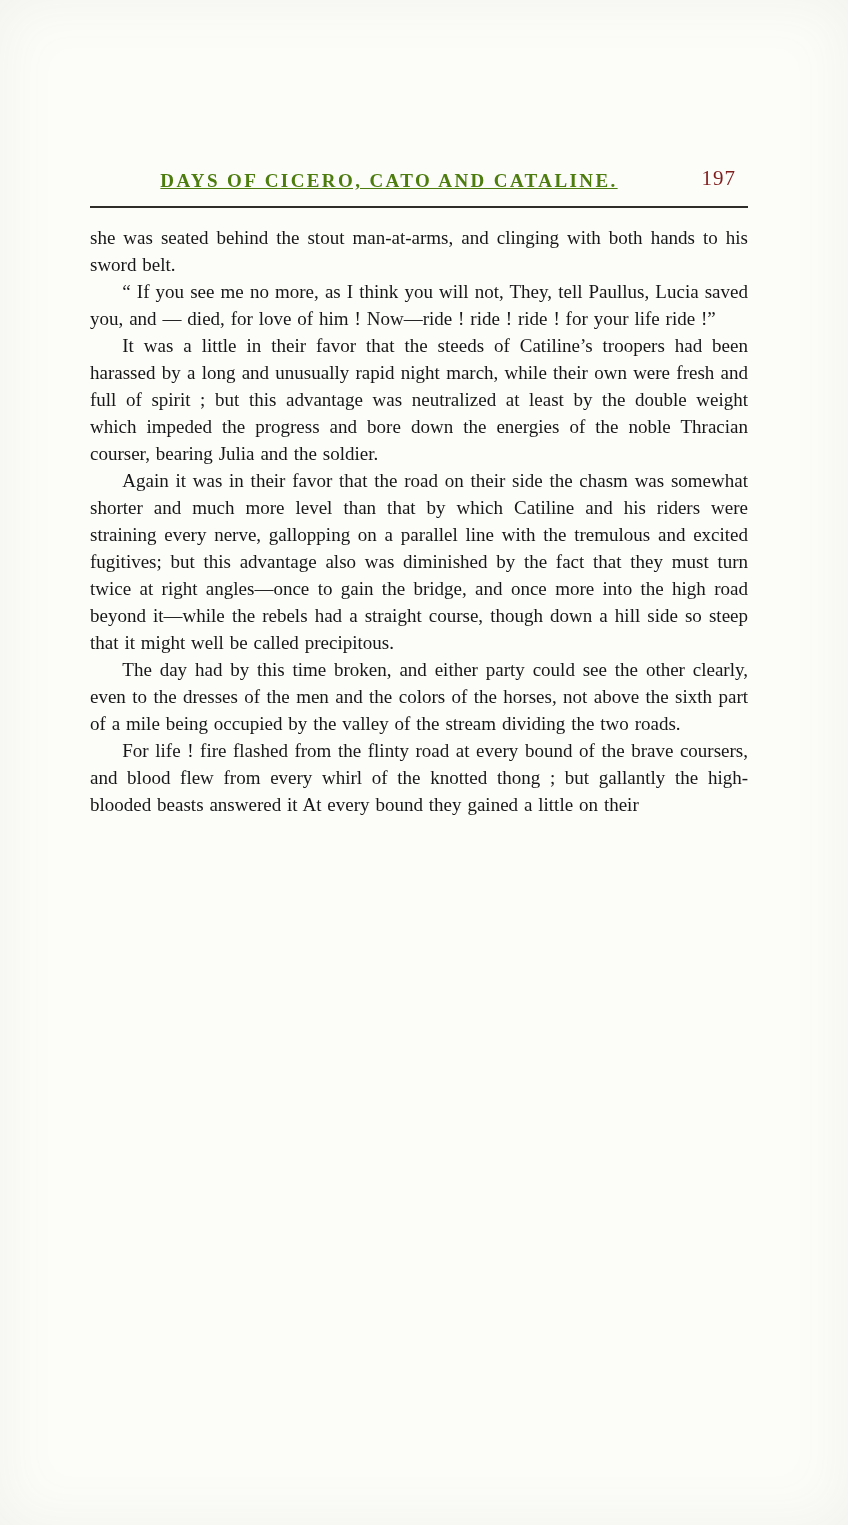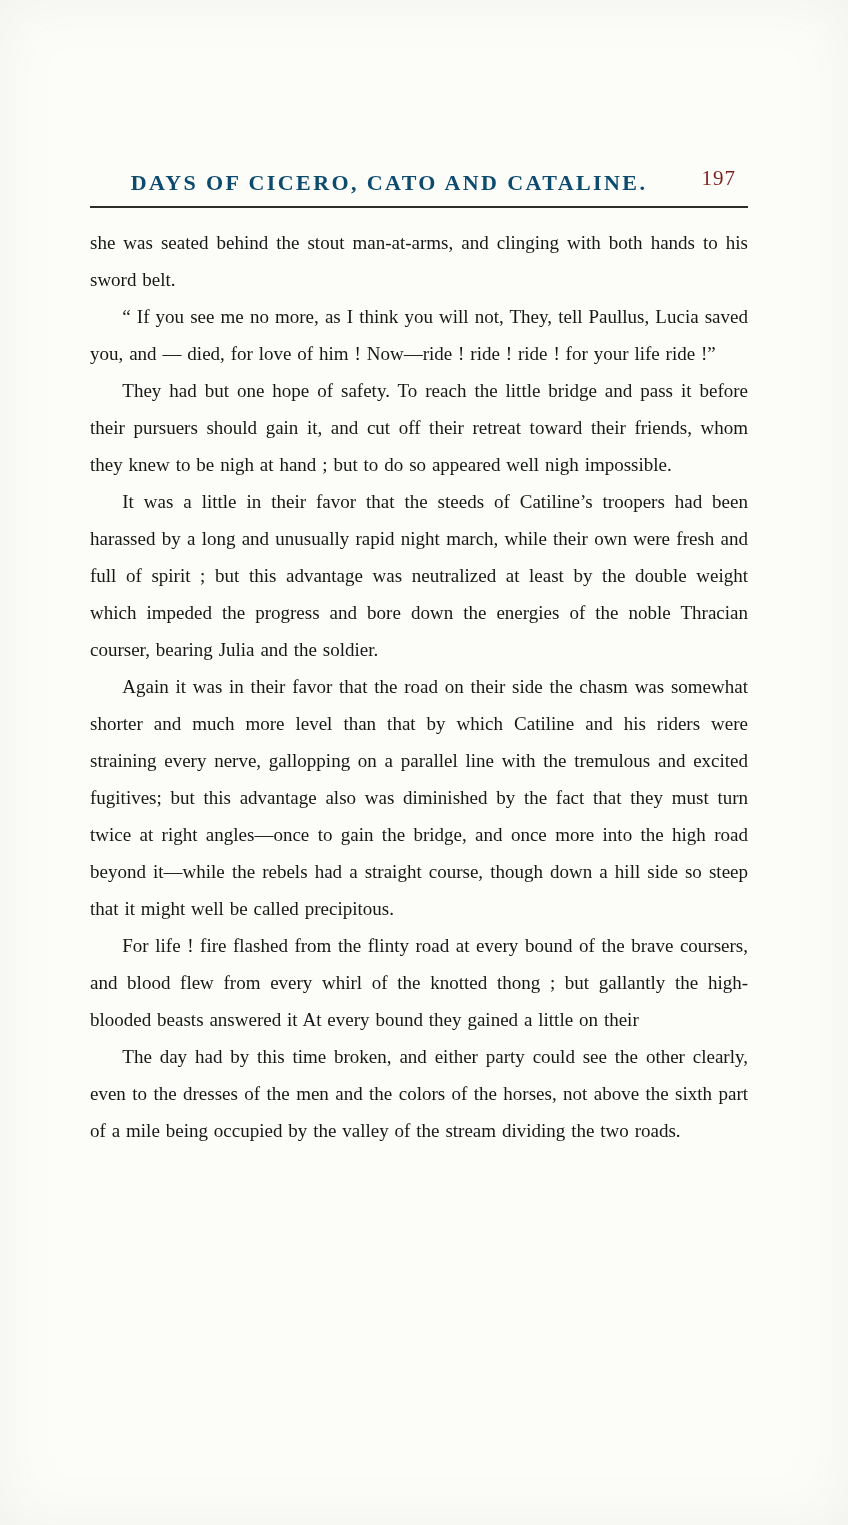--- a/index.html
+++ b/index.html
@@ -22,43 +22,44 @@
     left: 90px;
     top: 170px;
     width: 658px;
   }
   .running-header {
     position: relative;
     height: 28px;
   }
   .running-header-title {
     text-align: center;
-    font-size: 22px;
+    font-size: 19px;
     font-weight: bold;
     letter-spacing: 2.4px;
-    color: #0c4a6e;
+    color: #4d7c0f;
     padding-right: 60px;
+    text-decoration: underline;
   }
   .page-number {
     position: absolute;
     right: 12px;
     top: -4px;
     font-size: 21px;
     letter-spacing: 1px;
     color: #7f1d1d;
   }
   .header-rule {
     margin-top: 8px;
     height: 0;
     border-top: 2.5px solid #2e2d2a;
   }
   .page-body {
     margin-top: 16px;
     font-size: 19px;
-    line-height: 37px;
+    line-height: 27px;
     text-align: justify;
     color: #171717;
   }
   .page-body p {
     margin: 0;
     text-indent: 1.7em;
     word-spacing: 0.06em;
   }
   .page-body p.noindent {
     text-indent: 0;
@@ -73,21 +74,20 @@
     <div class="running-header">
       <div class="running-header-title">DAYS OF CICERO, CATO AND CATALINE.</div>
       <div class="page-number">197</div>
     </div>
 
     <div class="header-rule"></div>
 
     <div class="page-body">
       <p class="noindent">she was seated behind the stout man-at-arms, and clinging with both hands to his sword belt.</p>
       <p>“ If you see me no more, as I think you will not, They, tell Paullus, Lucia saved you, and — died, for love of him ! Now—ride ! ride ! ride ! for your life ride !”</p>
-      <p>They had but one hope of safety.  To reach the little bridge and pass it before their pursuers should gain it, and cut off their retreat toward their friends, whom they knew to be nigh at hand ; but to do so appeared well nigh impossible.</p>
       <p>It was a little in their favor that the steeds of Catiline’s troopers had been harassed by a long and unusually rapid night march, while their own were fresh and full of spirit ; but this advantage was neutralized at least by the double weight which impeded the progress and bore down the energies of the noble Thracian courser, bearing Julia and the soldier.</p>
       <p>Again it was in their favor that the road on their side the chasm was somewhat shorter and much more level than that by which Catiline and his riders were straining every nerve, gallopping on a parallel line with the tremulous and excited fugitives; but this advantage also was diminished by the fact that they must turn twice at right angles—once to gain the bridge, and once more into the high road beyond it—while the rebels had a straight course, though down a hill side so steep that it might well be called precipitous.</p>
+      <p>The day had by this time broken, and either party could see the other clearly, even to the dresses of the men and the colors of the horses, not above the sixth part of a mile being occupied by the valley of the stream  dividing the two roads.</p>
       <p>For life ! fire flashed from the flinty road at every bound of the brave coursers, and blood flew from every whirl of the knotted thong ; but gallantly the high-blooded beasts answered it    At every bound they gained a little on their</p>
-      <p>The day had by this time broken, and either party could see the other clearly, even to the dresses of the men and the colors of the horses, not above the sixth part of a mile being occupied by the valley of the stream  dividing the two roads.</p>
     </div>
 
   </div>
 </div>
 
 </body></html>

